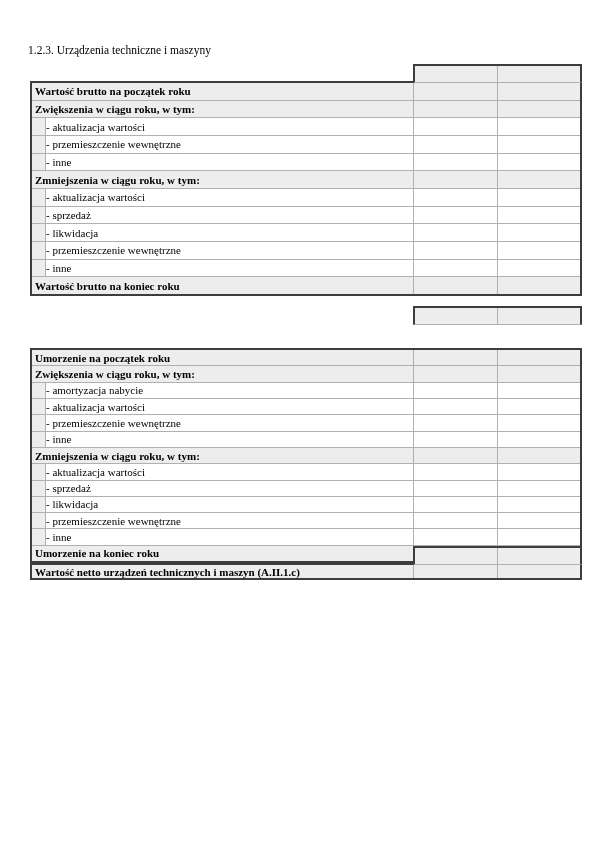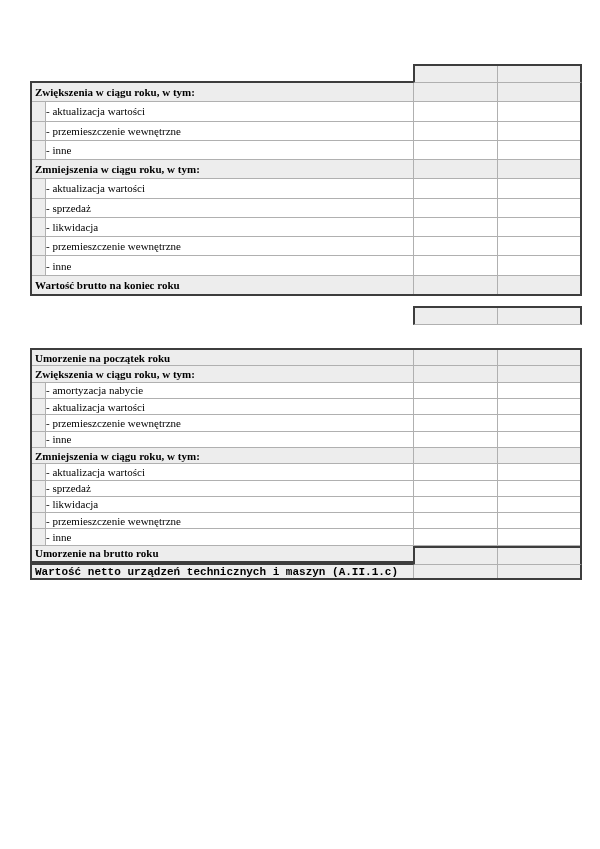--- a/index.html
+++ b/index.html
@@ -30,49 +30,55 @@
   #hbox3{top:546px;}
 
   
   .tbl{
     position:absolute;left:30px;width:552px;box-sizing:border-box;
     border:2px solid var(--outer);background:#fff;
     display:flex;flex-direction:column;z-index:1;
   }
   #tbl1{top:81px;height:215px;}
   #tbl2{top:323px;height:215px;margin-top:25px;}
-  #tbl3{top:563px;height:17px;font-family:Liberation Mono, monospace;}
+  #tbl3{top:563px;height:17px;}
 
   .row{display:flex;flex:1;border-bottom:1px solid var(--line);box-sizing:border-box;min-height:0;}
   .row:last-child{border-bottom:none;}
   .cell{
     box-sizing:border-box;border-right:1px solid var(--line);
     display:flex;align-items:center;overflow:hidden;white-space:nowrap;
   }
   .cell.last{border-right:none;}
   .indent{width:14px;background:var(--shade);}
   .label{width:368px;}
   .label.wide{width:382px;padding-left:3px;font-weight:bold;}
   .data{width:84px;}
   .data.last{flex:1;}
   .shade{background:var(--shade);}
 </style>
 </head>
 <body>
 
 <div id="page">
 
+  <div class="section-title">1.2.3. Urządzenia techniczne i maszyny</div>
 
   <div class="hbox" id="hbox1">
     <div class="hc1"></div>
     <div class="hc2"></div>
   </div>
 
   <div class="tbl" id="tbl1">
     <div class="row">
+      <div class="cell label wide shade">Wartość brutto na początek roku</div>
+      <div class="cell data shade"></div>
+      <div class="cell data shade last"></div>
+    </div>
+    <div class="row">
       <div class="cell label wide shade">Zwiększenia w ciągu roku, w tym:</div>
       <div class="cell data shade"></div>
       <div class="cell data shade last"></div>
     </div>
     <div class="row">
       <div class="cell indent"></div>
       <div class="cell label">- aktualizacja wartości</div>
       <div class="cell data"></div>
       <div class="cell data last"></div>
     </div>
@@ -199,21 +205,21 @@
       <div class="cell data"></div>
       <div class="cell data last"></div>
     </div>
     <div class="row">
       <div class="cell indent"></div>
       <div class="cell label">- inne</div>
       <div class="cell data"></div>
       <div class="cell data last"></div>
     </div>
     <div class="row">
-      <div class="cell label wide shade">Umorzenie na brutto roku</div>
+      <div class="cell label wide shade">Umorzenie na koniec roku</div>
       <div class="cell data shade"></div>
       <div class="cell data shade last"></div>
     </div>
   </div>
 
   <div class="hbox" id="hbox3">
     <div class="hc1"></div>
     <div class="hc2"></div>
   </div>
 

